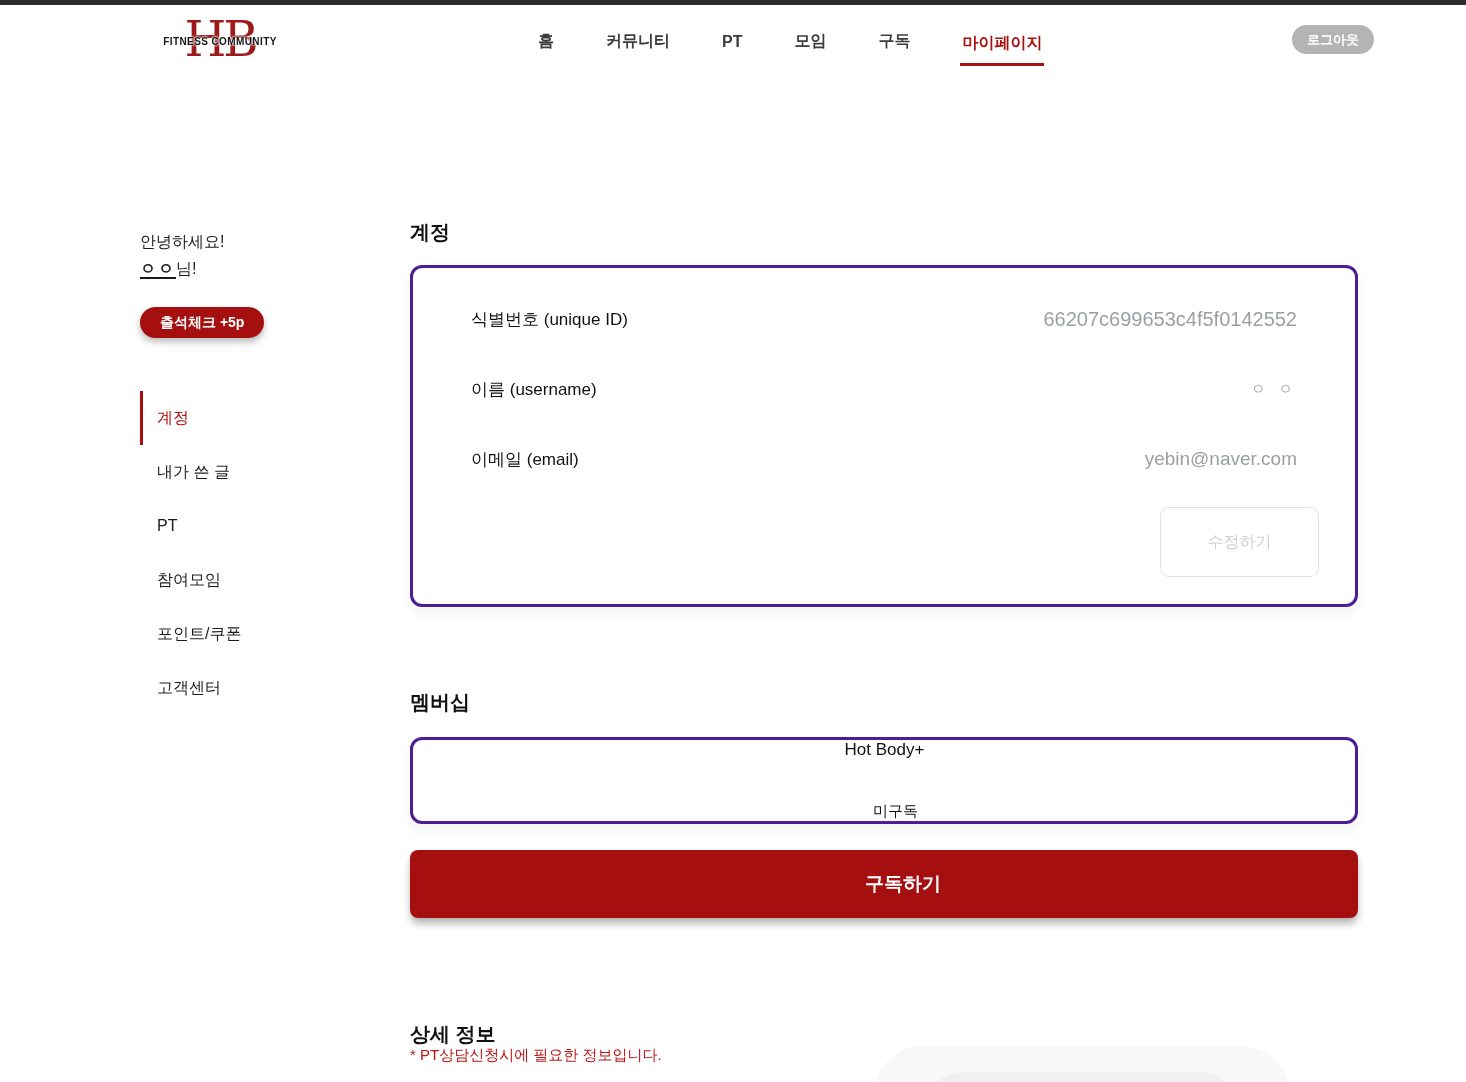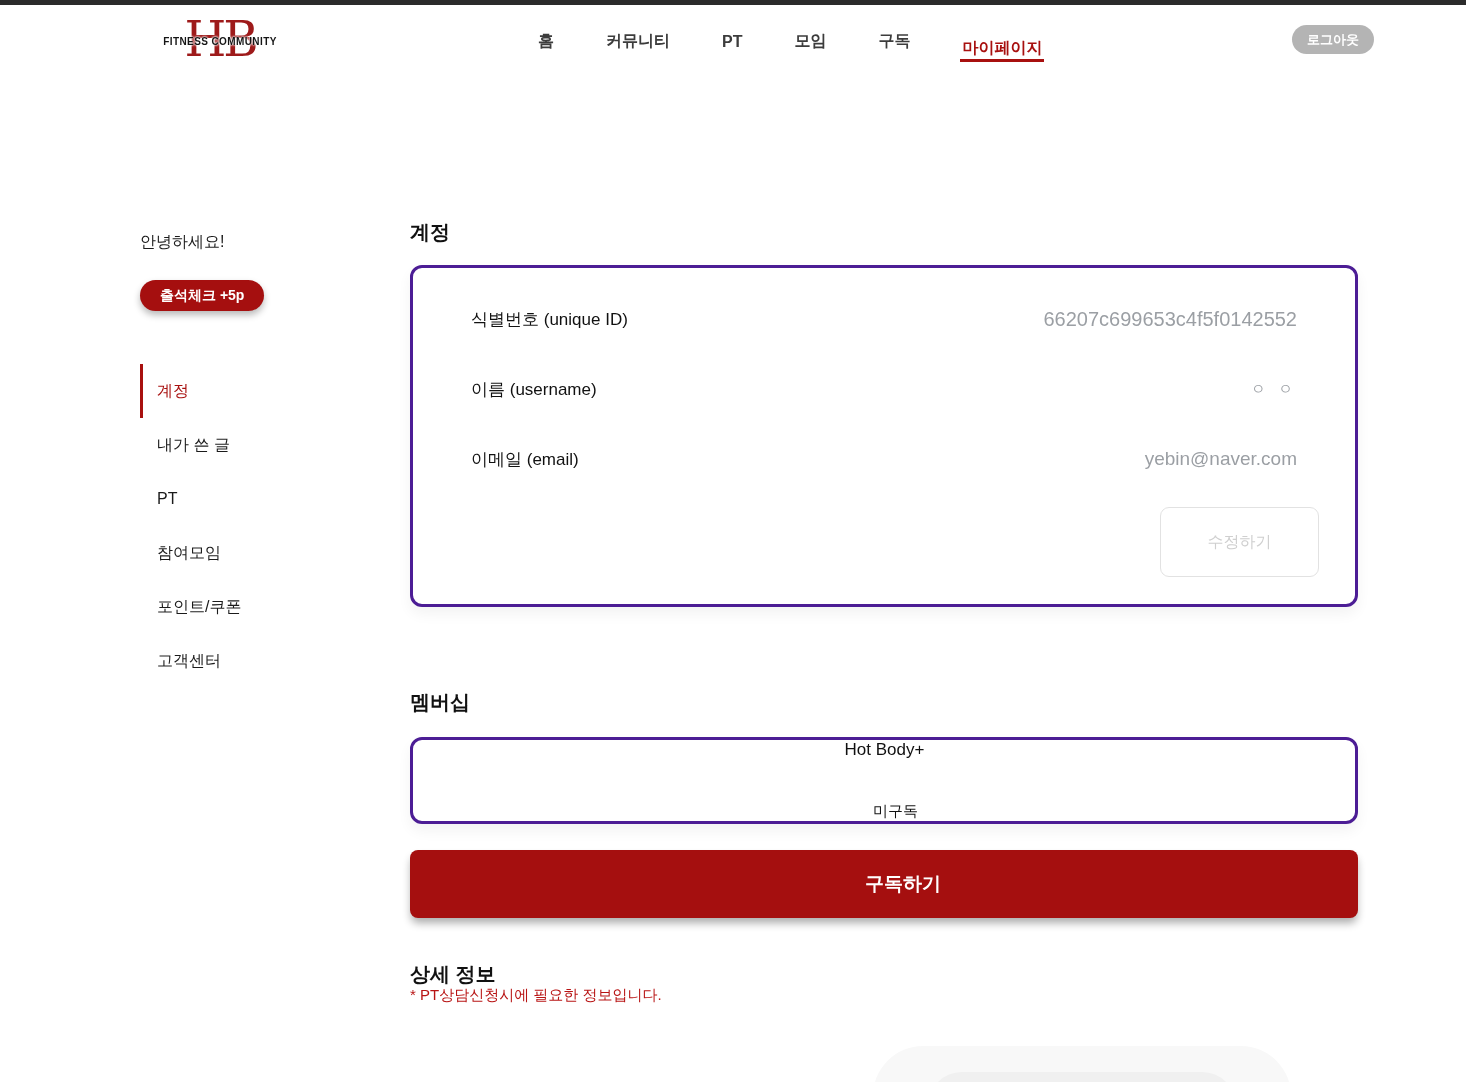--- a/index.html
+++ b/index.html
@@ -18,21 +18,21 @@
     font-family:"DejaVu Serif", serif; font-size:48px; line-height:58px;
     color:#9e1a1a; letter-spacing:-3px;
   }
   .logo-subtitle {
     position:absolute; left:50%; top:26px; transform:translateX(-50%);
     font-size:10px; font-weight:700; letter-spacing:0.4px; color:#151515; white-space:nowrap;
     text-shadow:0 0 2px #fff, 0 0 2px #fff, 0 0 3px #fff;
   }
   .nav { position:absolute; left:536px; top:0; height:73px; display:flex; align-items:center; gap:48px; }
   .nav-item { font-size:16px; font-weight:700; color:#3c3c3c; cursor:pointer; padding:4px 2px; }
-  .nav-item.active { color:#a8100f; border-bottom:3px solid #a8100f; padding-bottom:0; margin-bottom:-12px; }
+  .nav-item.active { color:#a8100f; border-bottom:3px solid #a8100f; padding-bottom:9px; margin-bottom:-12px; }
   .logout-btn {
     position:absolute; right:92px; top:20px; width:82px; height:29px; border:none;
     background:#b4b4b4; color:#fff; font-size:13px; font-weight:700;
     border-radius:15px; cursor:pointer; font-family:inherit;
   }
 
   
   .content { position:absolute; left:0; top:78px; width:100%; }
   .sidebar { position:absolute; left:140px; top:0; width:260px; padding-top:150px; }
   .greeting { font-size:16px; line-height:27px; color:#1b1b1b; }
@@ -75,21 +75,21 @@
     justify-content:space-between; padding:0 47px 0 48px;flex-direction:column;
   }
   .plan-name { font-size:17px; font-weight:500; color:#111; }
   .plan-status { font-size:15px; font-weight:500; color:#111;margin-left:22px; }
   .subscribe-btn {
     margin-top:26px; width:948px; height:68px; border:none; border-radius:8px;
     background:#a50f0f; color:#fff; font-size:19px; font-weight:700; font-family:inherit;
     cursor:pointer; box-shadow:0 6px 9px -1px rgba(0,0,0,0.33);padding-left:38px;
   }
 
-  .details-title { margin-top:44px; }
+  .details-title { margin-top:104px; }
   .details-note { font-size:15px; color:#b81414; }
 
   
   .peek-card {
     position:absolute; left:873px; top:1046px; width:418px; height:80px;
     background:#f8f8f8; border-radius:50px 50px 0 0;
   }
   .peek-card-inner {
     position:absolute; left:55px; right:55px; top:26px; height:54px;
     background:#f0f0f0; border-radius:34px 34px 0 0;
@@ -115,20 +115,21 @@
       <div class="nav-item active">마이페이지</div>
     </nav>
     <button class="logout-btn">로그아웃</button>
   </div>
 
   <div class="content">
 
     <aside class="sidebar">
       <div class="greeting">
         <div>안녕하세요!</div>
+        <div><span class="uname">ㅇㅇ</span><span>님!</span></div>
       </div>
       <button class="attend-btn">출석체크 +5p</button>
       <ul class="side-menu">
         <li class="active">계정</li>
         <li>내가 쓴 글</li>
         <li>PT</li>
         <li>참여모임</li>
         <li>포인트/쿠폰</li>
         <li>고객센터</li>
       </ul>

